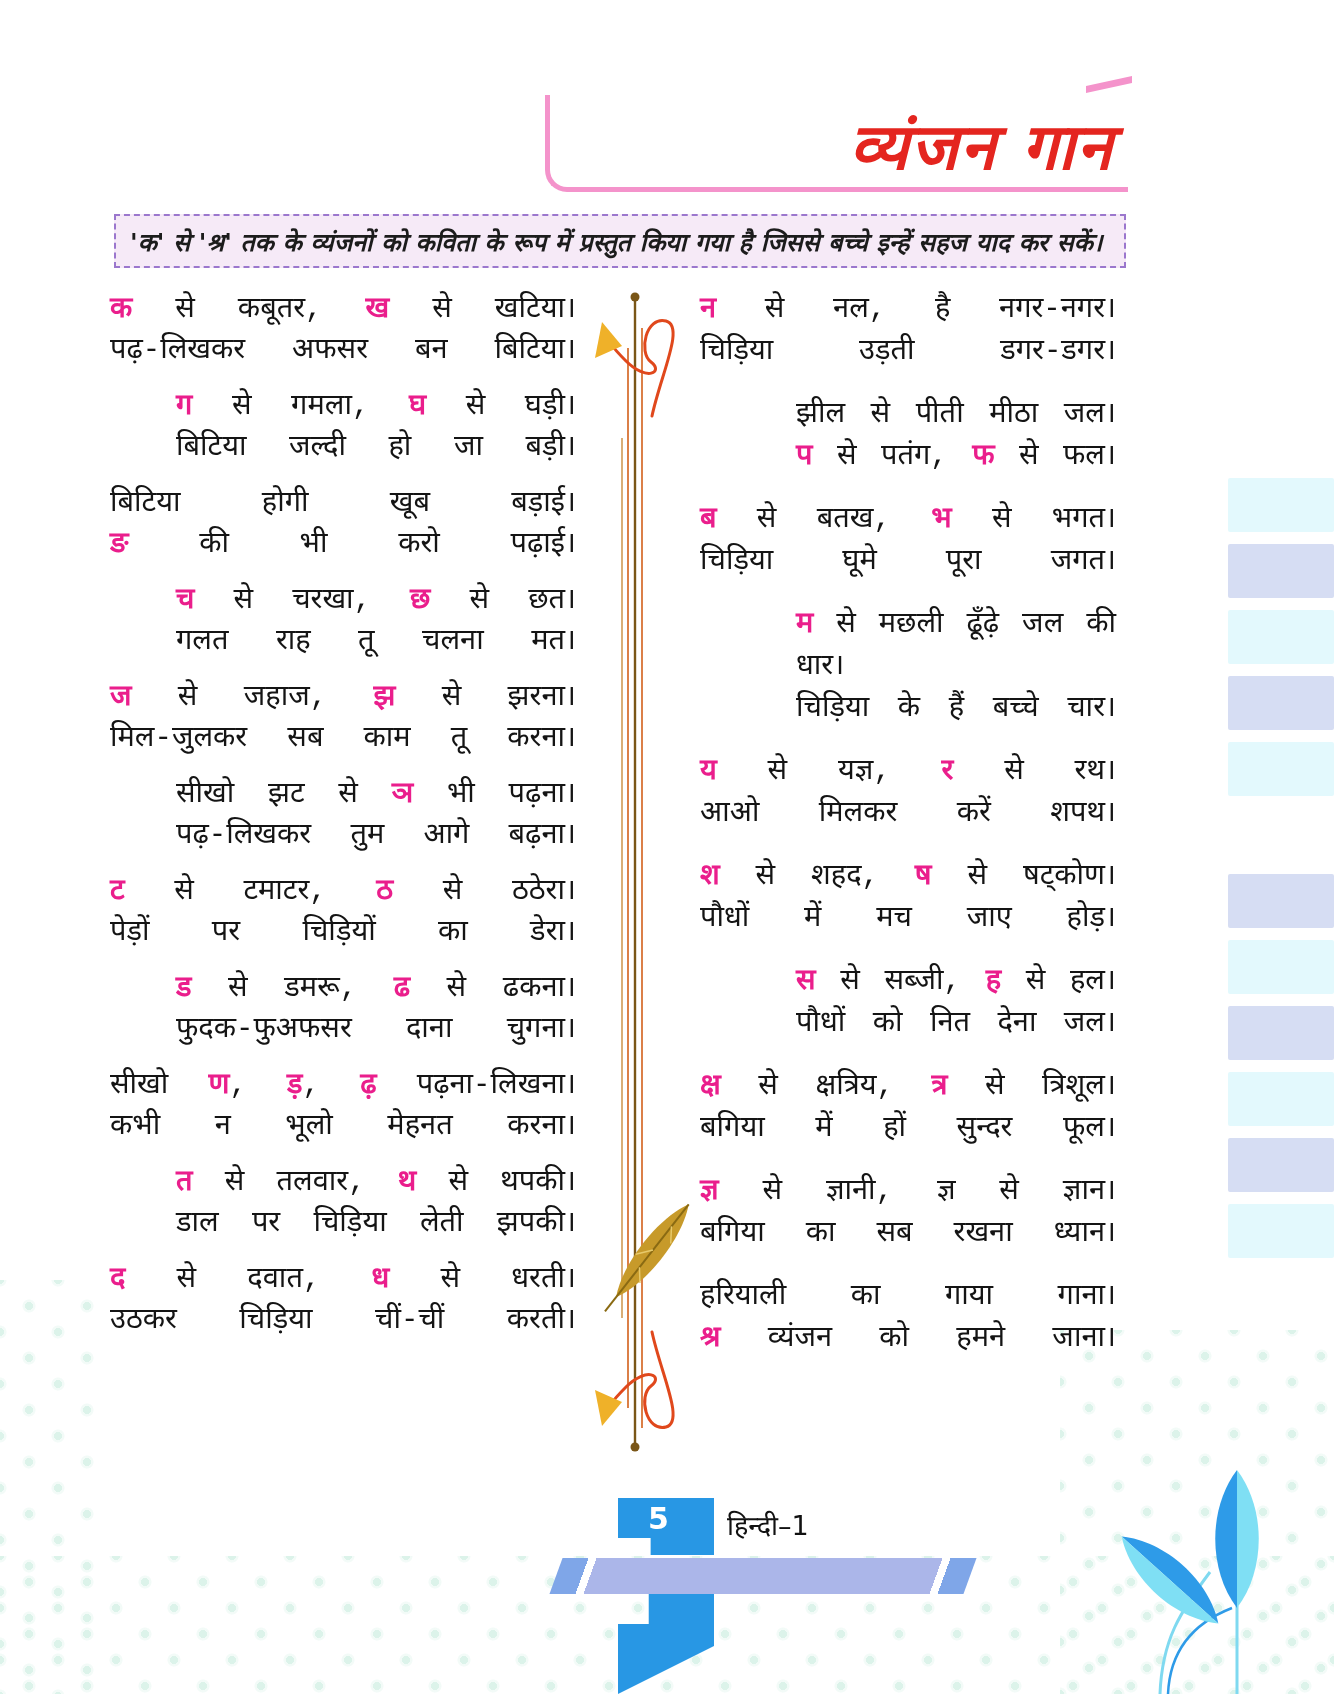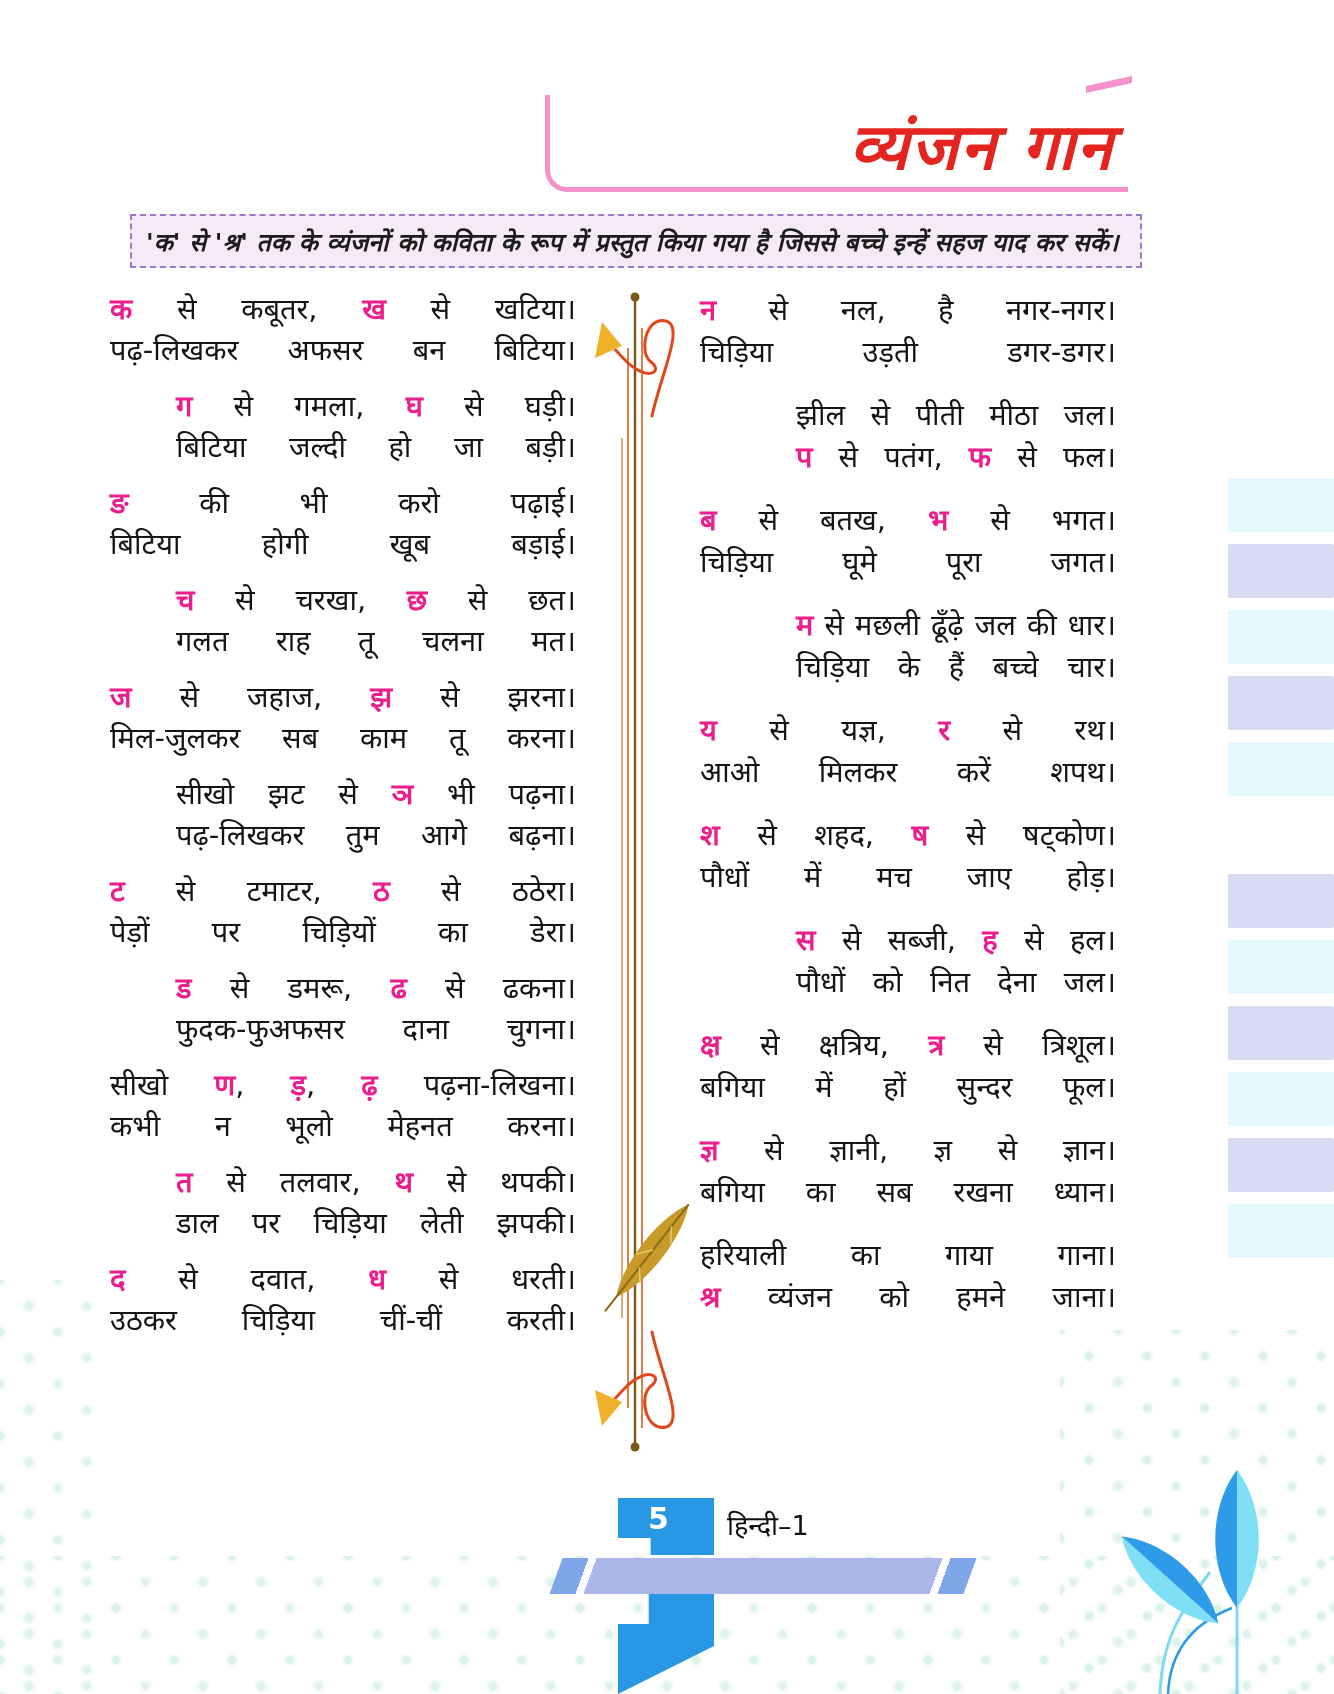--- a/index.html
+++ b/index.html
@@ -23,27 +23,27 @@
   .title-box::after{content:"";position:absolute;right:-4px;top:-14px;width:46px;height:7px;
     background:var(--pink,#F493CB);transform:skewY(-12deg);}
   .title-text{position:absolute;right:14px;bottom:8px;
     font-family:"DejaVu Serif","DejaVu Sans",serif;font-style:italic;font-weight:bold;
     font-size:64px;line-height:1;color:var(--title-red,#E4251F);letter-spacing:2px;white-space:nowrap;}
 
   
   .intro{position:absolute;left:114px;top:214px;width:1012px;height:54px;z-index:2;box-sizing:border-box;
     border:2px dashed var(--purple,#9B77CD);background:var(--intro-bg,#F6EAF7);
     display:flex;align-items:center;padding:0 14px;
-    font-size:25px;font-weight:bold;font-style:italic;color:#1c1c1c;white-space:nowrap;margin-left:16px;}
+    font-size:25px;font-weight:bold;font-style:italic;color:#1c1c1c;white-space:nowrap;}
 
   
   .col{position:absolute;top:289px;z-index:2;font-size:29px;color:#141414;}
   .col-left{left:110px;width:466px;}
   .col-right{left:684px;width:432px;}
-  .vline{line-height:41px;text-align:justify;text-align-last:justify;}
+  .vline{line-height:41px;text-align:justify;text-align-last:justify;font-family:Liberation Mono, monospace;}
   .col-right .vline{line-height:42px;margin-left:16px;}
   .couplet{margin-bottom:15px;}
   .col-right .couplet{margin-bottom:21px;}
   .col-left .indent{padding-left:66px;}
   .col-right .indent{padding-left:96px;}
   .hl{color:var(--magenta,#EA1E8C);font-weight:bold;}
 
   
   .divider{position:absolute;left:595px;top:288px;z-index:2;}
 
@@ -92,22 +92,22 @@
   <div class="col col-left" id="col-left">
       <div class="couplet">
         <div class="vline"><span class="hl">क</span><span class=""> से कबूतर, </span><span class="hl">ख</span><span class=""> से खटिया।</span></div>
         <div class="vline">पढ़-लिखकर अफसर बन बिटिया।</div>
       </div>
       <div class="couplet indent">
         <div class="vline"><span class="hl">ग</span><span class=""> से गमला, </span><span class="hl">घ</span><span class=""> से घड़ी।</span></div>
         <div class="vline">बिटिया जल्दी हो जा बड़ी।</div>
       </div>
       <div class="couplet">
+        <div class="vline">बिटिया होगी खूब बड़ाई।</div>
         <div class="vline"><span class="hl">ङ</span><span class=""> की भी करो पढ़ाई।</span></div>
-        <div class="vline">बिटिया होगी खूब बड़ाई।</div>
       </div>
       <div class="couplet indent">
         <div class="vline"><span class="hl">च</span><span class=""> से चरखा, </span><span class="hl">छ</span><span class=""> से छत।</span></div>
         <div class="vline">गलत राह तू चलना मत।</div>
       </div>
       <div class="couplet">
         <div class="vline"><span class="hl">ज</span><span class=""> से जहाज, </span><span class="hl">झ</span><span class=""> से झरना।</span></div>
         <div class="vline">मिल-जुलकर सब काम तू करना।</div>
       </div>
       <div class="couplet indent">

